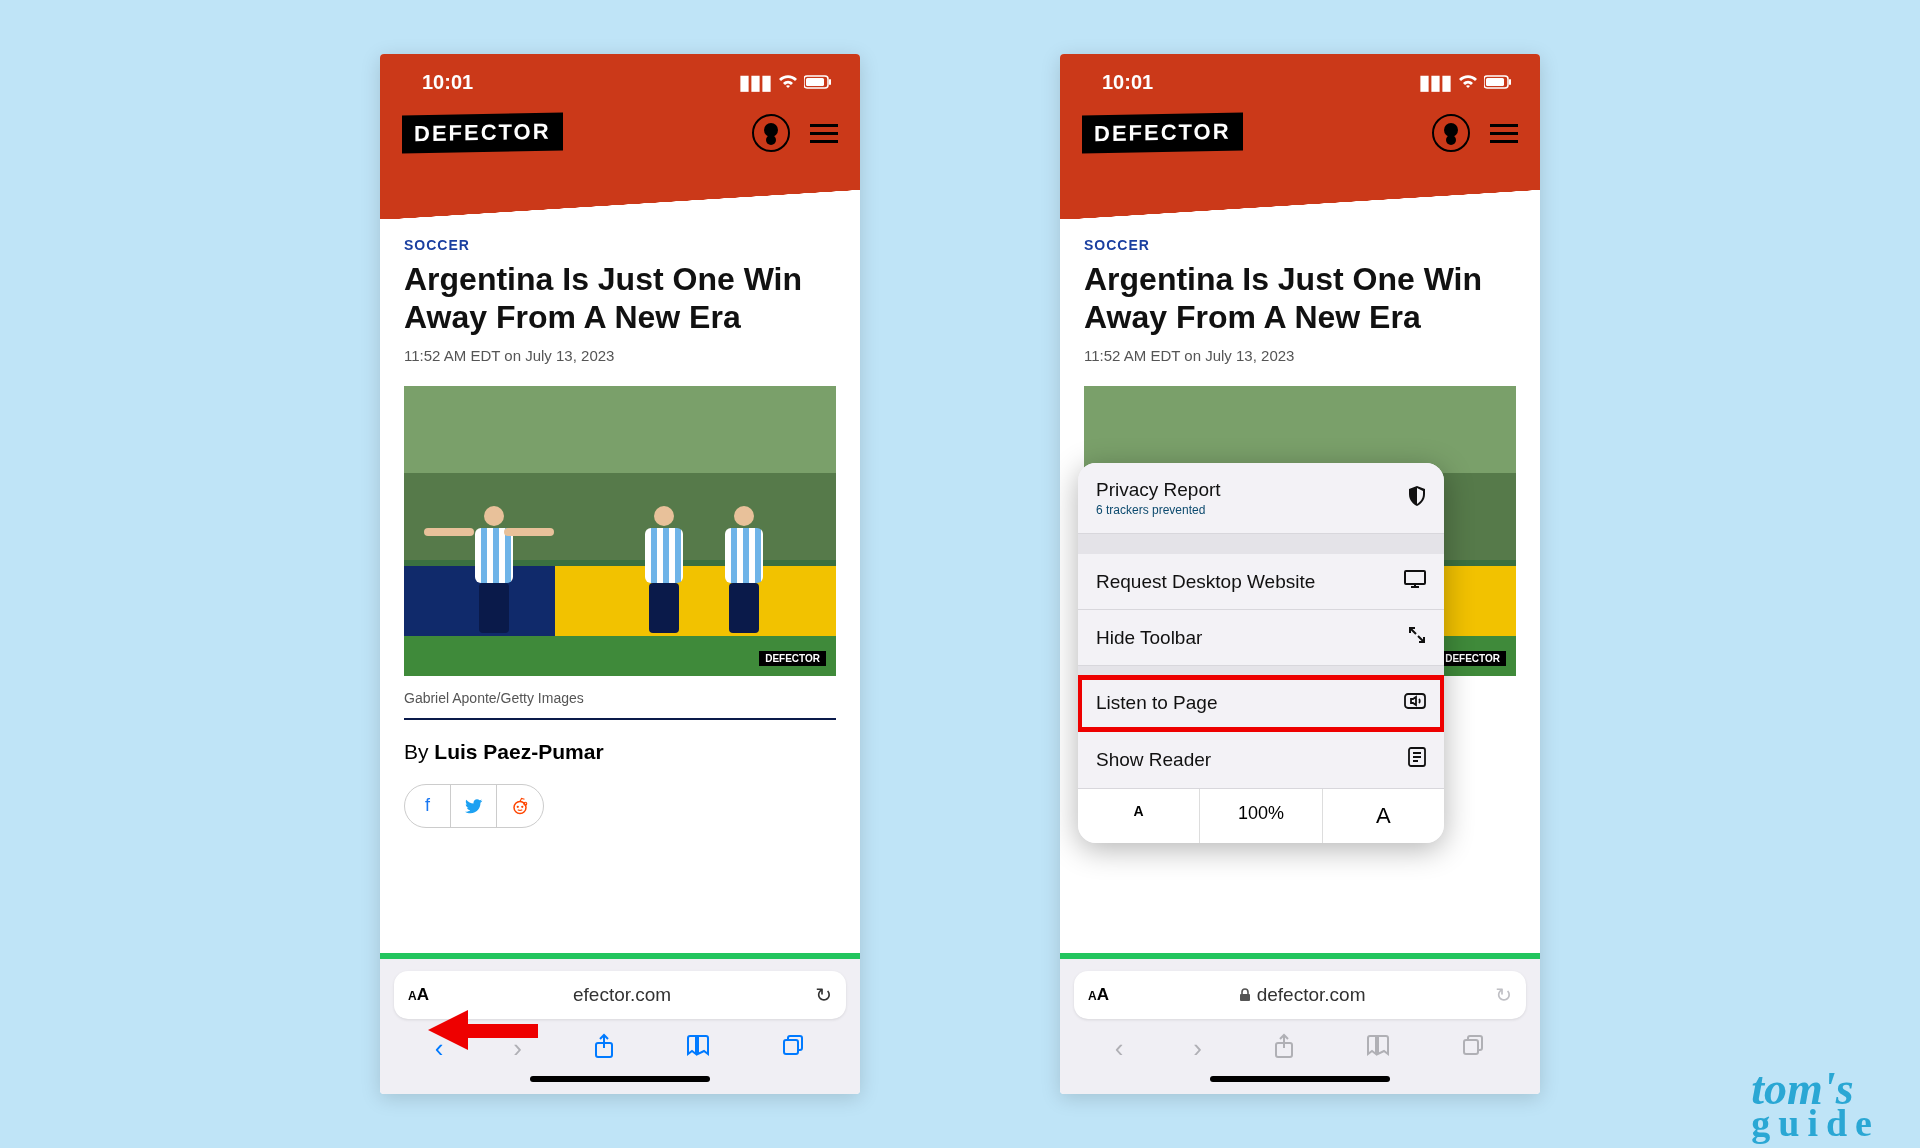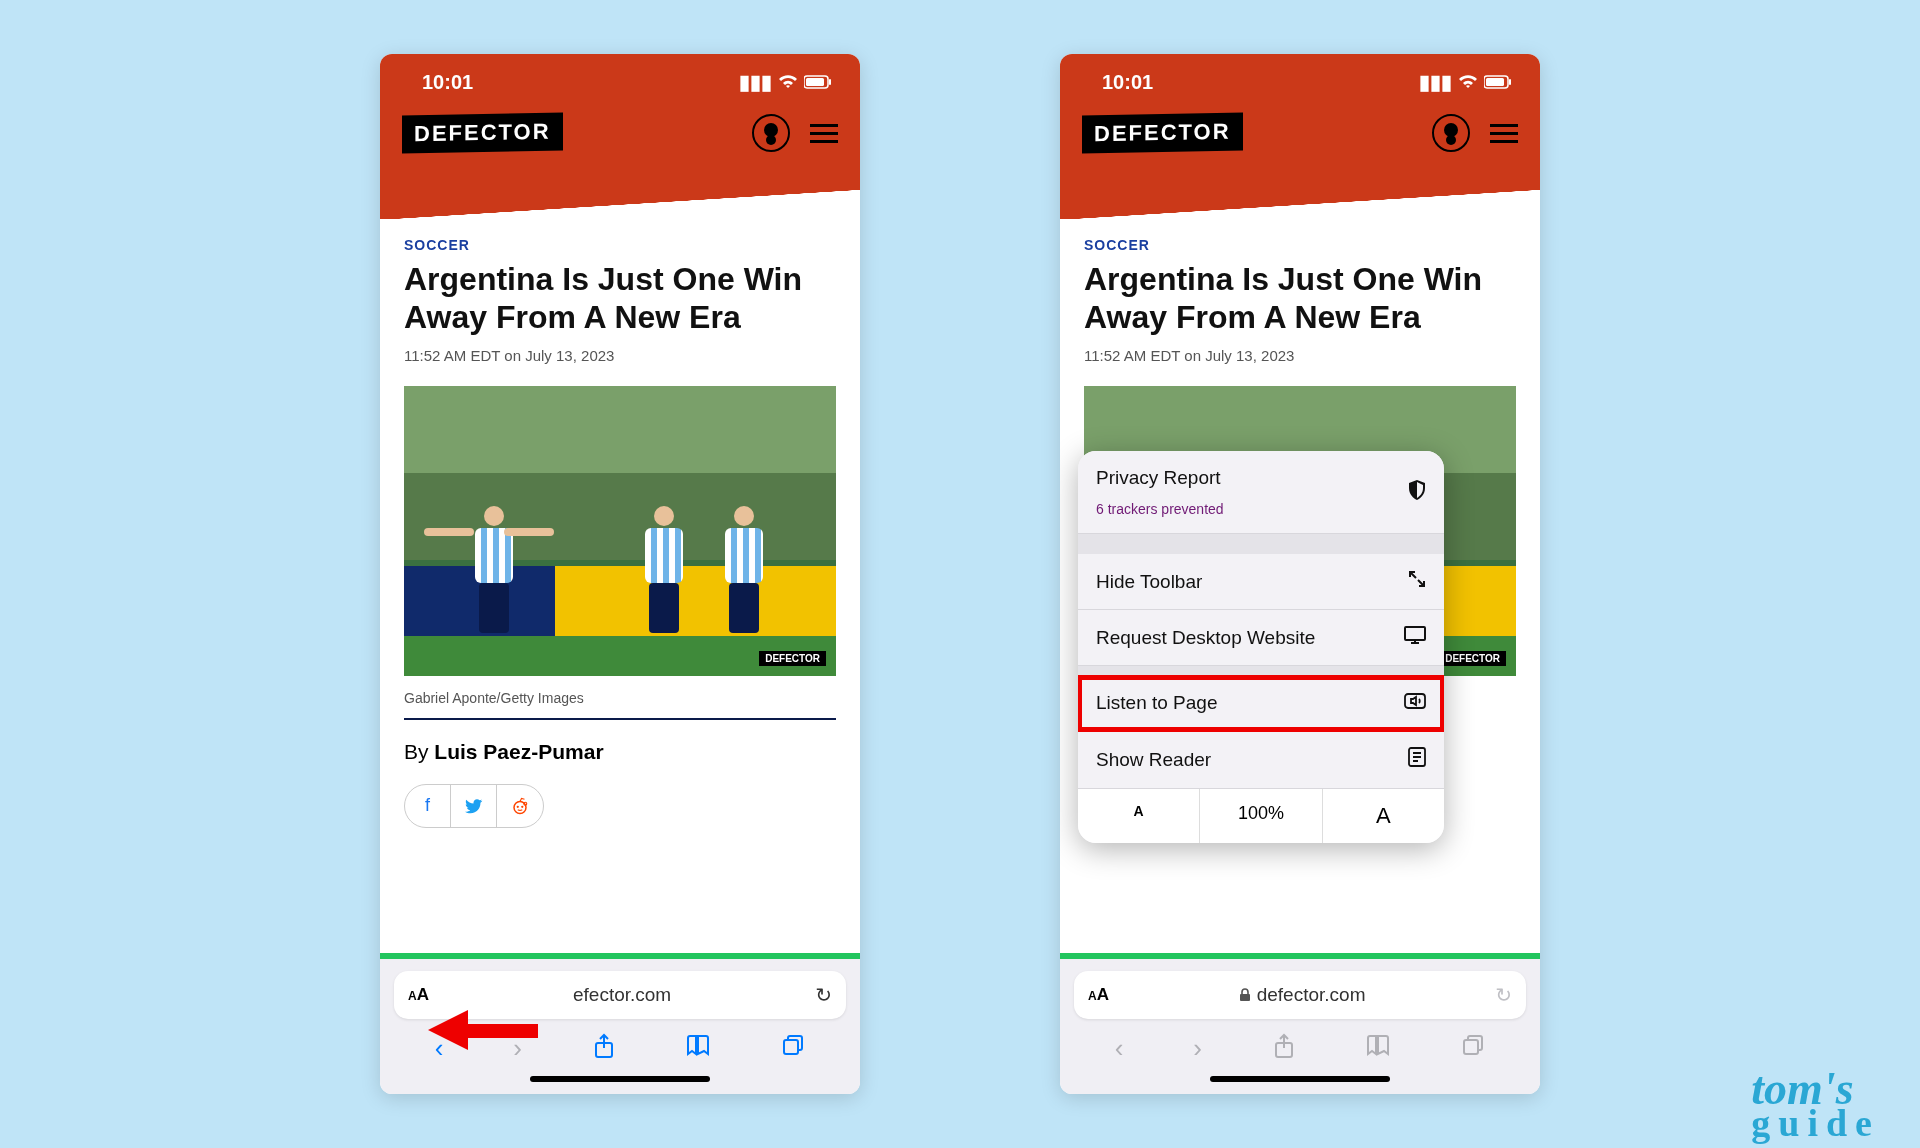--- a/index.html
+++ b/index.html
@@ -16,21 +16,21 @@
     left: 50%;
     top: 50%;
     transform: translate(-50%, -50%);
     display: flex;
     gap: 200px;
   }
   .phone {
     width: 480px;
     height: 1040px;
     background: #fff;
-    border-radius: 12px;
+    border-radius: 4px;
     overflow: hidden;
     box-shadow: 0 4px 20px rgba(0,0,0,0.15);
     position: relative;
     display: flex;
     flex-direction: column;
   }
   
   .redtop {
     background: #cb3919;
     color: #fff;
@@ -147,21 +147,21 @@
     background:#f3f2f6; border-radius:18px; overflow:hidden;
     box-shadow: 0 6px 30px rgba(0,0,0,0.3);
     z-index:10;
   }
   .popup .row {
     display:flex; justify-content:space-between; align-items:center;
     padding:16px 18px; font-size:19px; color:#111;
     border-bottom:1px solid #d8d7dc; background:#f3f2f6;
   }
   .popup .row.hl { outline:5px solid #e00; outline-offset:-4px; position:relative; z-index:2;}
-  .popup .sub { font-size:14px; color:#701a75; display:block; margin-top:12px;}
+  .popup .sub { font-size:12px; color:#0c4a6e; display:block; margin-top:2px;}
   .popup .gap { height:10px; background:#e4e3e8; border:none;}
   .zoomrow { display:flex; background:#fff;}
   .zoomrow div { flex:1; text-align:center; padding:14px 0; font-size:18px; border-right:1px solid #ddd;}
   .zoomrow div:last-child{border:none;}
   .faded .toolbar { color:#b0b0b5;}
   .faded .reload{ color:#c0c0c5;}
 
   
   .watermark {
     position:absolute; right:40px; bottom:10px;
@@ -361,33 +361,33 @@
           </span>
           <span>
             <svg width="18" height="20" viewBox="0 0 18 20">
                 <path fill="#111" d="M9 0l8 3v5c0 6-4 10-8 12C5 18 1 14 1 8V3zM9 2v16c3-2 6-5 6-10V5z"></path>
               </svg>
           </span>
         </div>
         <div class="gap"></div>
         <div class="gap"></div>
         <div class="row">
-          <span>Hide Toolbar</span>
-          <span>
-            <svg width="18" height="18" viewBox="0 0 18 18" fill="none" stroke="#111" stroke-width="2">
-                <path d="M2 7V2h5M16 11v5h-5M2 2l6 6M16 16l-6-6"></path>
-              </svg>
-          </span>
-        </div>
-        <div class="row">
           <span>Request Desktop Website</span>
           <span>
             <svg width="22" height="18" viewBox="0 0 22 18" fill="none" stroke="#111" stroke-width="2">
                 <rect x="1" y="1" width="20" height="13" rx="1"></rect>
                 <path d="M7 17h8M11 14v3"></path>
+              </svg>
+          </span>
+        </div>
+        <div class="row">
+          <span>Hide Toolbar</span>
+          <span>
+            <svg width="18" height="18" viewBox="0 0 18 18" fill="none" stroke="#111" stroke-width="2">
+                <path d="M2 7V2h5M16 11v5h-5M2 2l6 6M16 16l-6-6"></path>
               </svg>
           </span>
         </div>
         <div class="gap"></div>
         <div class="row hl">
           <span>Listen to Page</span>
           <span>
             <svg width="22" height="16" viewBox="0 0 22 16" fill="none" stroke="#111" stroke-width="1.8">
                 <rect x="1" y="1" width="20" height="14" rx="3"></rect>
                 <path d="M7 6v4h2l3 2V4l-3 2zM15 6c1 1 1 3 0 4"></path>

